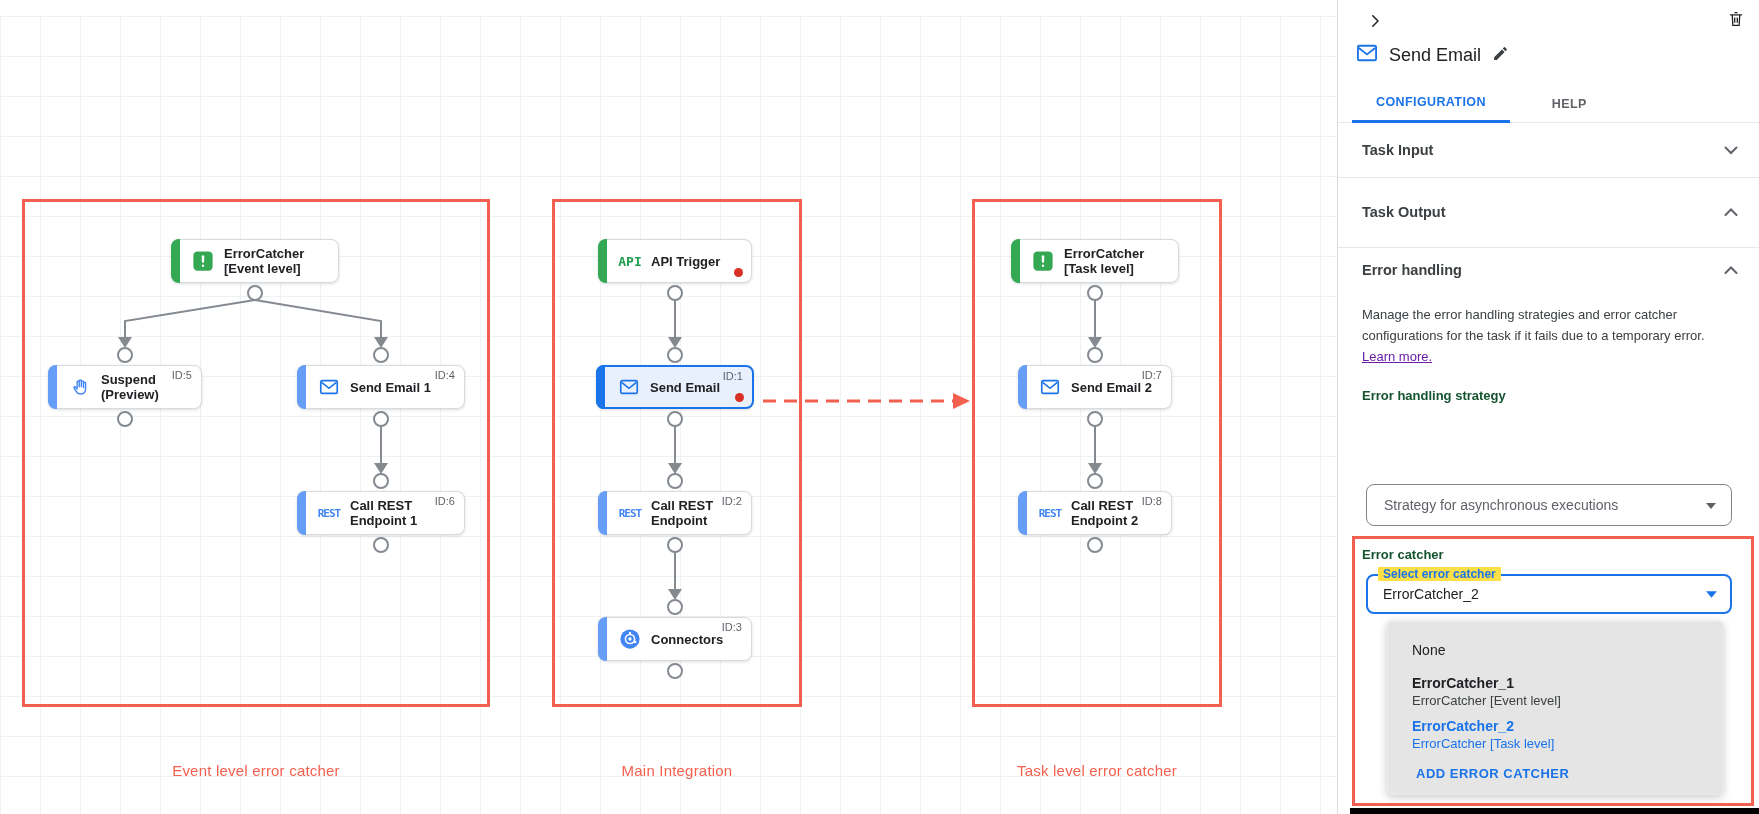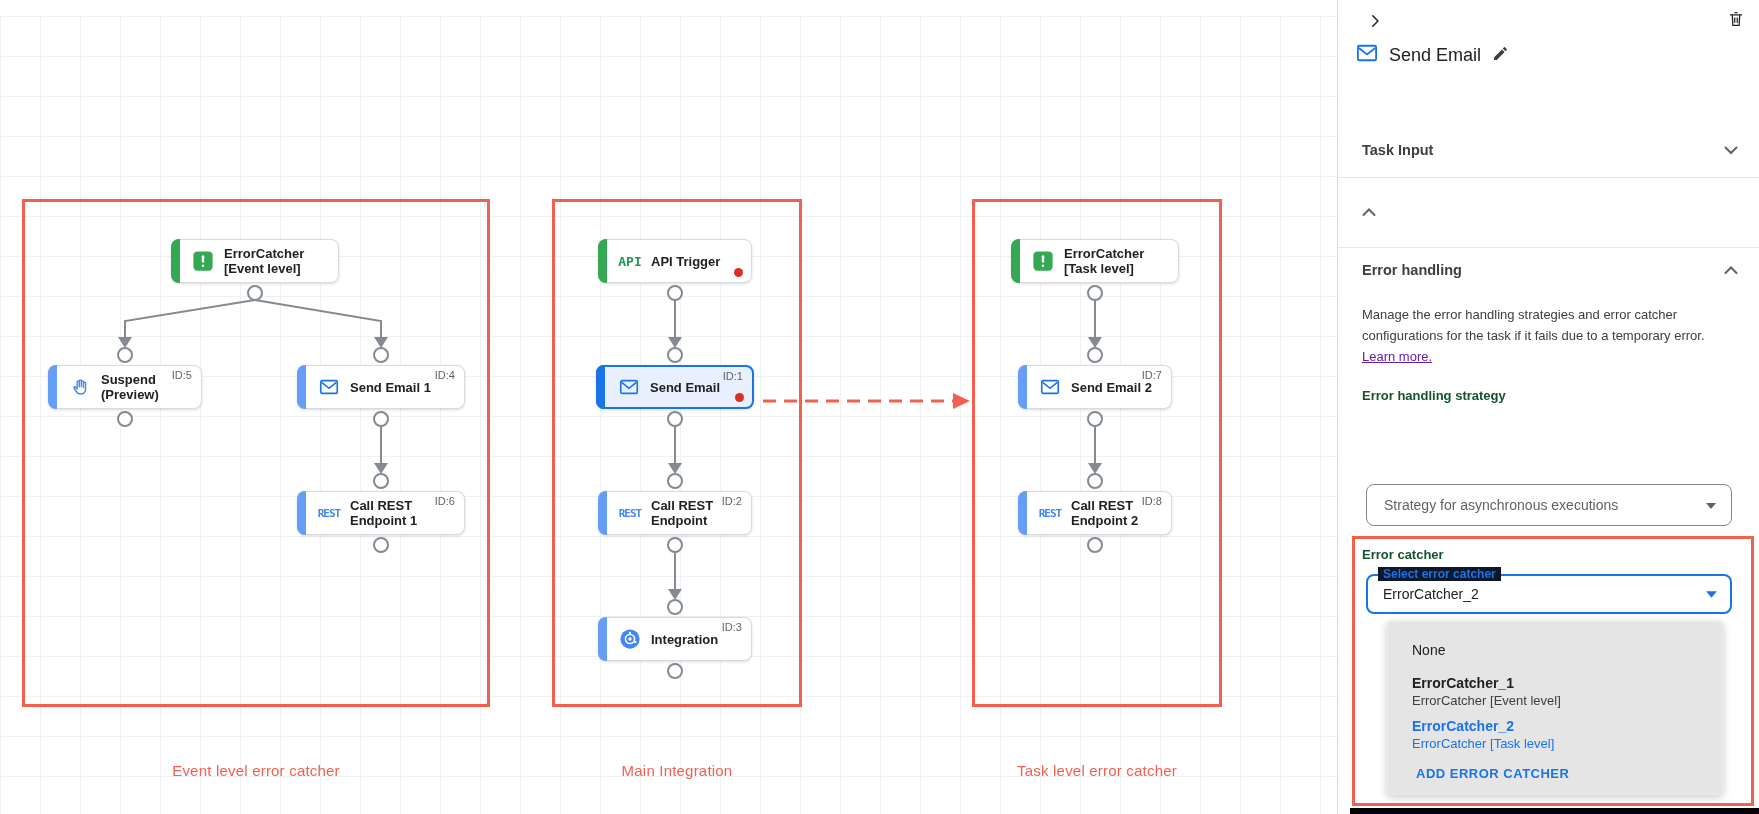--- a/index.html
+++ b/index.html
@@ -62,21 +62,21 @@
   .field-label { position:absolute; left:24px; font-size:13px; font-weight:700; color:#14532d; }
   .select-box { position:absolute; left:28px; width:366px; height:42px; border:1px solid #80868b;
     border-radius:8px; display:flex; align-items:center; padding:0 14px 0 17px;
     font-size:14px; color:#5f6368; cursor:pointer; background:#fff; }
   .select-box .grow, .mat-select .grow { flex:1; }
   .red-box { position:absolute; left:14px; top:536px; width:402px; height:270px;
     border:3px solid #f4604f; z-index:8; pointer-events:none; }
   .mat-select { position:absolute; left:28px; top:574px; width:366px; height:40px;
     border:2px solid #1a73e8; border-radius:8px; display:flex; align-items:center;
     padding:0 12px 0 15px; font-size:14px; color:#202124; cursor:pointer; background:#fff; }
-  .float-label { position:absolute; left:10px; top:-9px; background:#0f172a; padding:0 5px;
+  .float-label { position:absolute; left:10px; top:-9px; background:#fde047; padding:0 5px;
     font-size:12px; font-weight:700; color:#1a73e8; }
   .menu { position:absolute; left:49px; top:621px; width:336px; height:174px; background:#e5e5e5;
     border:1px solid #ececec; border-radius:4px; box-shadow:0 2px 8px rgba(0,0,0,.22);
     z-index:6; padding-top:11px; }
   .menu-item { padding:0 24px; cursor:pointer; }
   .mi-none { height:33px; display:flex; align-items:center; font-size:14px; color:#202124; }
   .mi-title { font-size:14px; font-weight:700; color:#202124; line-height:18px; margin-top:8px; }
   .mi-sub { font-size:13px; color:#3c4043; line-height:17px; }
   .mi-blue .mi-title, .mi-blue .mi-sub { color:#1a73e8; }
   .add-btn { margin:14px 0 0 28px; font-size:13px; font-weight:700; letter-spacing:.5px;
@@ -225,21 +225,21 @@
       <div class="bar"></div>
       <span class="icon">
         <svg width="22" height="22" viewBox="0 0 24 24">
             <circle cx="12" cy="12" r="10.5" fill="#4285f4"></circle>
             <circle cx="12" cy="12" r="5" fill="none" stroke="#fff" stroke-width="1.7"></circle>
             <circle cx="12" cy="12" r="1.8" fill="#fff"></circle>
             <circle cx="12" cy="5.4" r="1.3" fill="#fff"></circle>
             <circle cx="17.7" cy="15.3" r="1.3" fill="#fff"></circle>
           </svg>
       </span>
-      <span class="label">Integration</span>
+      <span class="label">Connectors</span>
       <span class="nid">ID:3</span>
     </div>
 
     <div class="node green" style="left:1011px;top:223px;width:168px">
       <div class="bar"></div>
       <span class="icon">
         <svg width="22" height="22" viewBox="0 0 24 24">
             <rect x="1.5" y="1.5" width="21" height="21" rx="4.5" fill="#34a853"></rect>
             <rect x="10.7" y="5.6" width="2.6" height="8.2" rx="1.3" fill="#fff"></rect>
             <rect x="10.7" y="15.9" width="2.6" height="2.7" rx="1.3" fill="#fff"></rect>
@@ -298,32 +298,37 @@
           </svg>
       </span>
       <span class="panel-title">Send Email</span>
       <span style="cursor:pointer">
         <svg width="17" height="17" viewBox="0 0 24 24" fill="#3c4043">
             <path d="M3 17.2V21h3.8L17.8 9.9l-3.7-3.7L3 17.2zM20.7 7a1 1 0 0 0 0-1.4l-2.3-2.3a1 1 0 0 0-1.4 0l-1.8 1.8 3.7 3.7L20.7 7z"></path>
           </svg>
       </span>
     </div>
 
+    <div class="tabs">
+      <div class="tab active">CONFIGURATION</div>
+      <div class="tab inactive">HELP</div>
+    </div>
 
     <div class="section-row" style="top:123px;height:54px">
       <span class="section-label">Task Input</span>
       <span>
         <svg width="14" height="9" viewBox="0 0 14 9" fill="none" stroke="#5f6368" stroke-width="2" stroke-linecap="round">
             <polyline points="1.5,1.5 7,7 12.5,1.5"></polyline>
           </svg>
       </span>
     </div>
     <div class="divider" style="top:177px"></div>
 
     <div class="section-row" style="top:177px;height:70px">
+      <span class="section-label">Task Output</span>
       <span>
         <svg width="14" height="9" viewBox="0 0 14 9" fill="none" stroke="#5f6368" stroke-width="2" stroke-linecap="round">
             <polyline points="1.5,7 7,1.5 12.5,7"></polyline>
           </svg>
       </span>
     </div>
     <div class="divider" style="top:247px"></div>
 
     <div class="section-row" style="top:247px;height:46px">
       <span class="section-label">Error handling</span>

